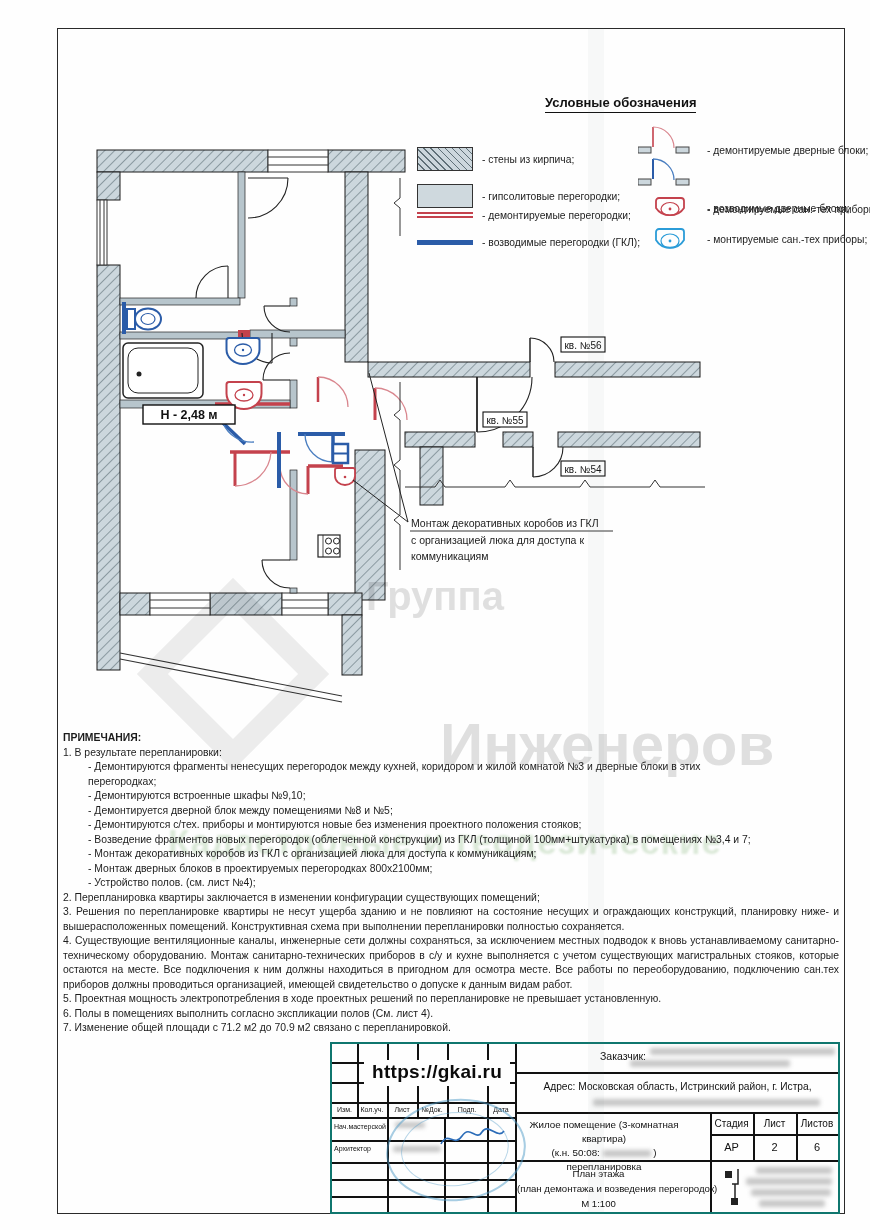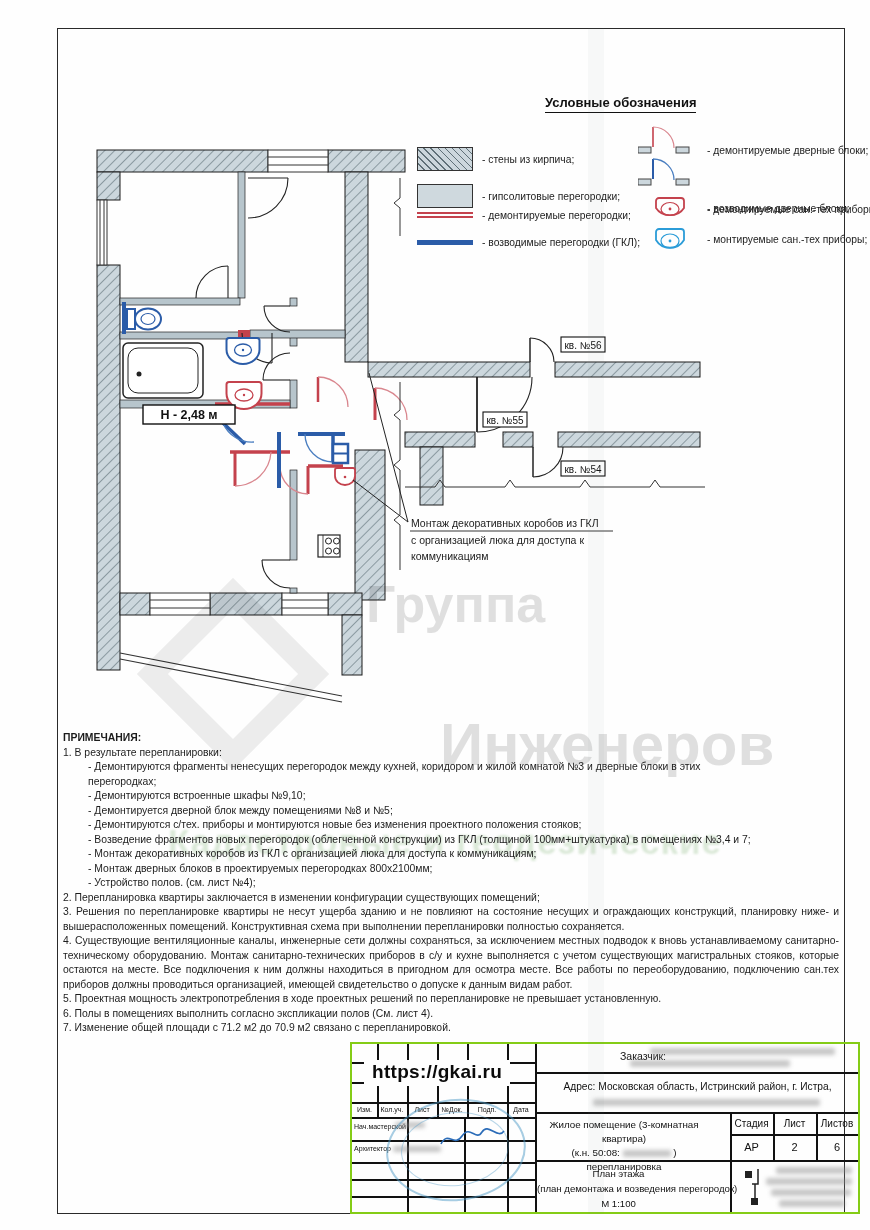--- a/index.html
+++ b/index.html
@@ -18,41 +18,41 @@
   .sw-red   { position:absolute; left:417px; top:212px; width:56px; height:6px;
               border-top:2px solid #c4424d; border-bottom:2px solid #c4424d; }
   .sw-blue  { position:absolute; left:417px; top:240px; width:56px; height:4.5px; background:#2b5ca8; }
   .lg-sym { position:absolute; }
 
   
   .plan { position:absolute; left:85px; top:130px; }
 
   
   .wm { position:absolute; font-weight:bold; color:rgba(0,0,0,.12); pointer-events:none; white-space:nowrap; }
-  .wm-g1 { left:366px; top:574px; font-size:52px; }
+  .wm-g1 { left:366px; top:574px; font-size:40px; }
   .wm-g2 { left:350px; top:644px; font-size:60px; }
   .wm-g3 { left:440px; top:710px; font-size:60px; }
   .wm-gki { left:144px; top:684px; font-size:80px; color:rgba(0,0,0,.08); }
   .wm-diamond { position:absolute; left:165px; top:606px; width:136px; height:136px;
                 border:22px solid rgba(0,0,0,.07); transform:rotate(45deg); pointer-events:none; }
   .wm-green { position:absolute; left:168px; top:822px; font-size:35px; font-weight:bold; letter-spacing:1px;
               color:rgba(140,185,130,.30); filter:blur(1px); pointer-events:none; white-space:nowrap; }
 
   
   .notes { position:absolute; left:63px; top:731px; width:776px; font-size:10.4px; color:#1c1c1c; line-height:14.5px; }
   .notes .hd { font-weight:bold; }
   .notes .b { padding-left:25px; }
   .notes .just { text-align:justify; }
 
   
   .gkai { position:absolute; left:364px; top:1060px; font-size:19px; font-weight:bold; color:#0a0a0a;
           background:#fefefe; padding:1px 8px 3px 8px; letter-spacing:.3px; }
 
   
-  .tb { position:absolute; left:350px; top:1042px; width:510px; height:172px; border:2px solid #84cc16; background:transparent; }
+  .tb { position:absolute; left:330px; top:1042px; width:510px; height:172px; border:2px solid #0f766e; background:transparent; }
   .tb .hl { position:absolute; height:1.5px; background:#111; }
   .tb .vl { position:absolute; width:1.5px; background:#111; }
   .tb .t { position:absolute; color:#111; }
   .t7 { font-size:7px; }
   .t10 { font-size:10px; }
   .ctr { text-align:center; }
   .blur-bar { position:absolute; background:#8f8f8f; opacity:.5; filter:blur(2px); border-radius:2px; height:7px; }
   .blur-inline { display:inline-block; width:48px; height:7px; background:#8f8f8f; opacity:.5; filter:blur(2px); vertical-align:middle; }
 
   

